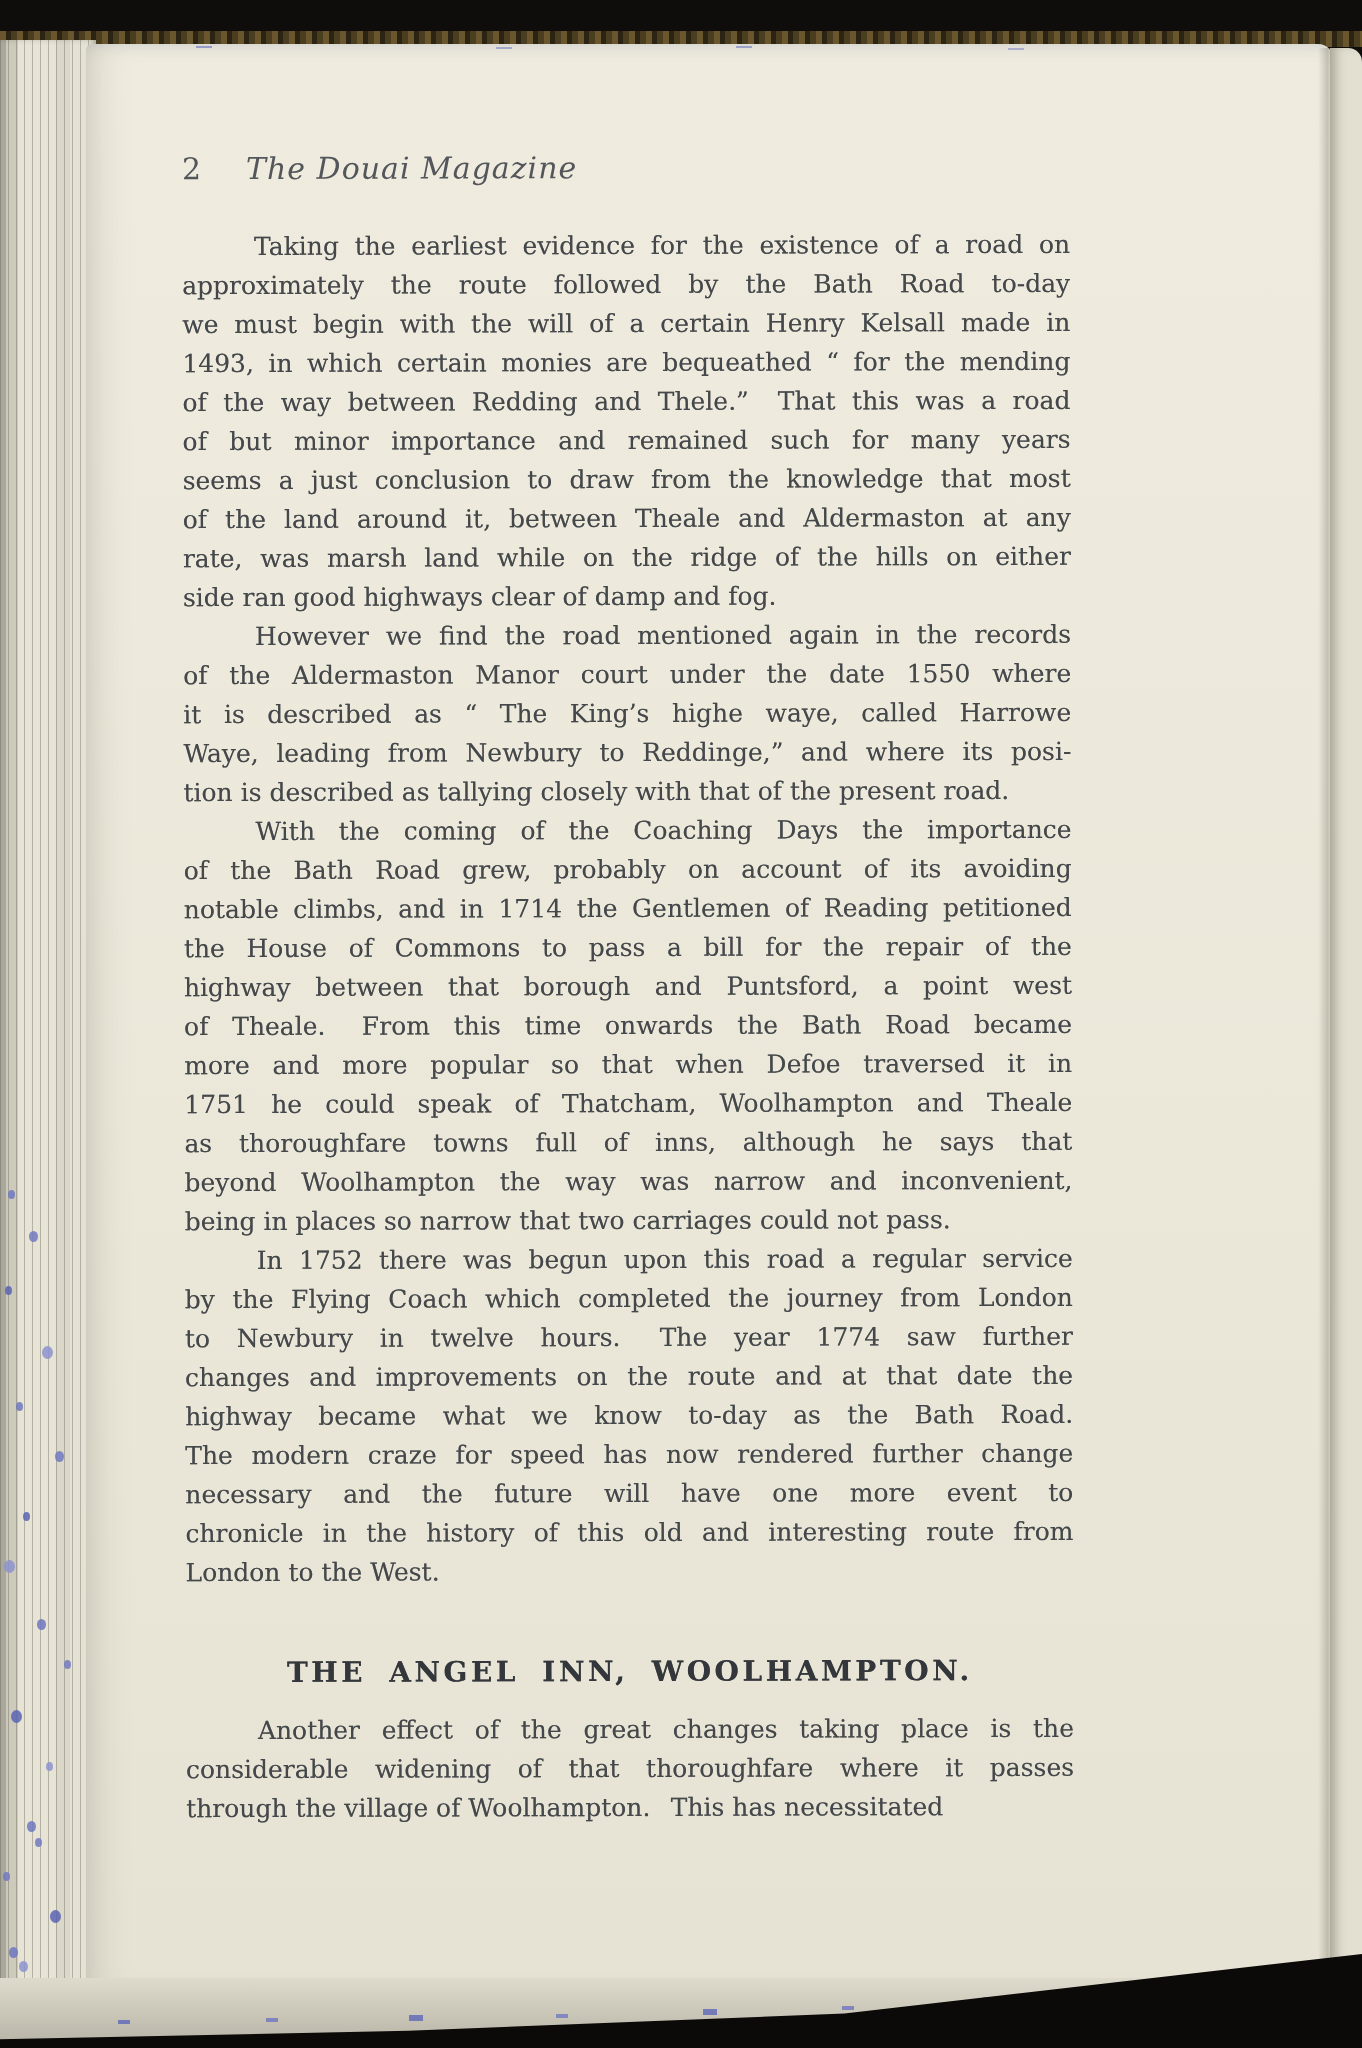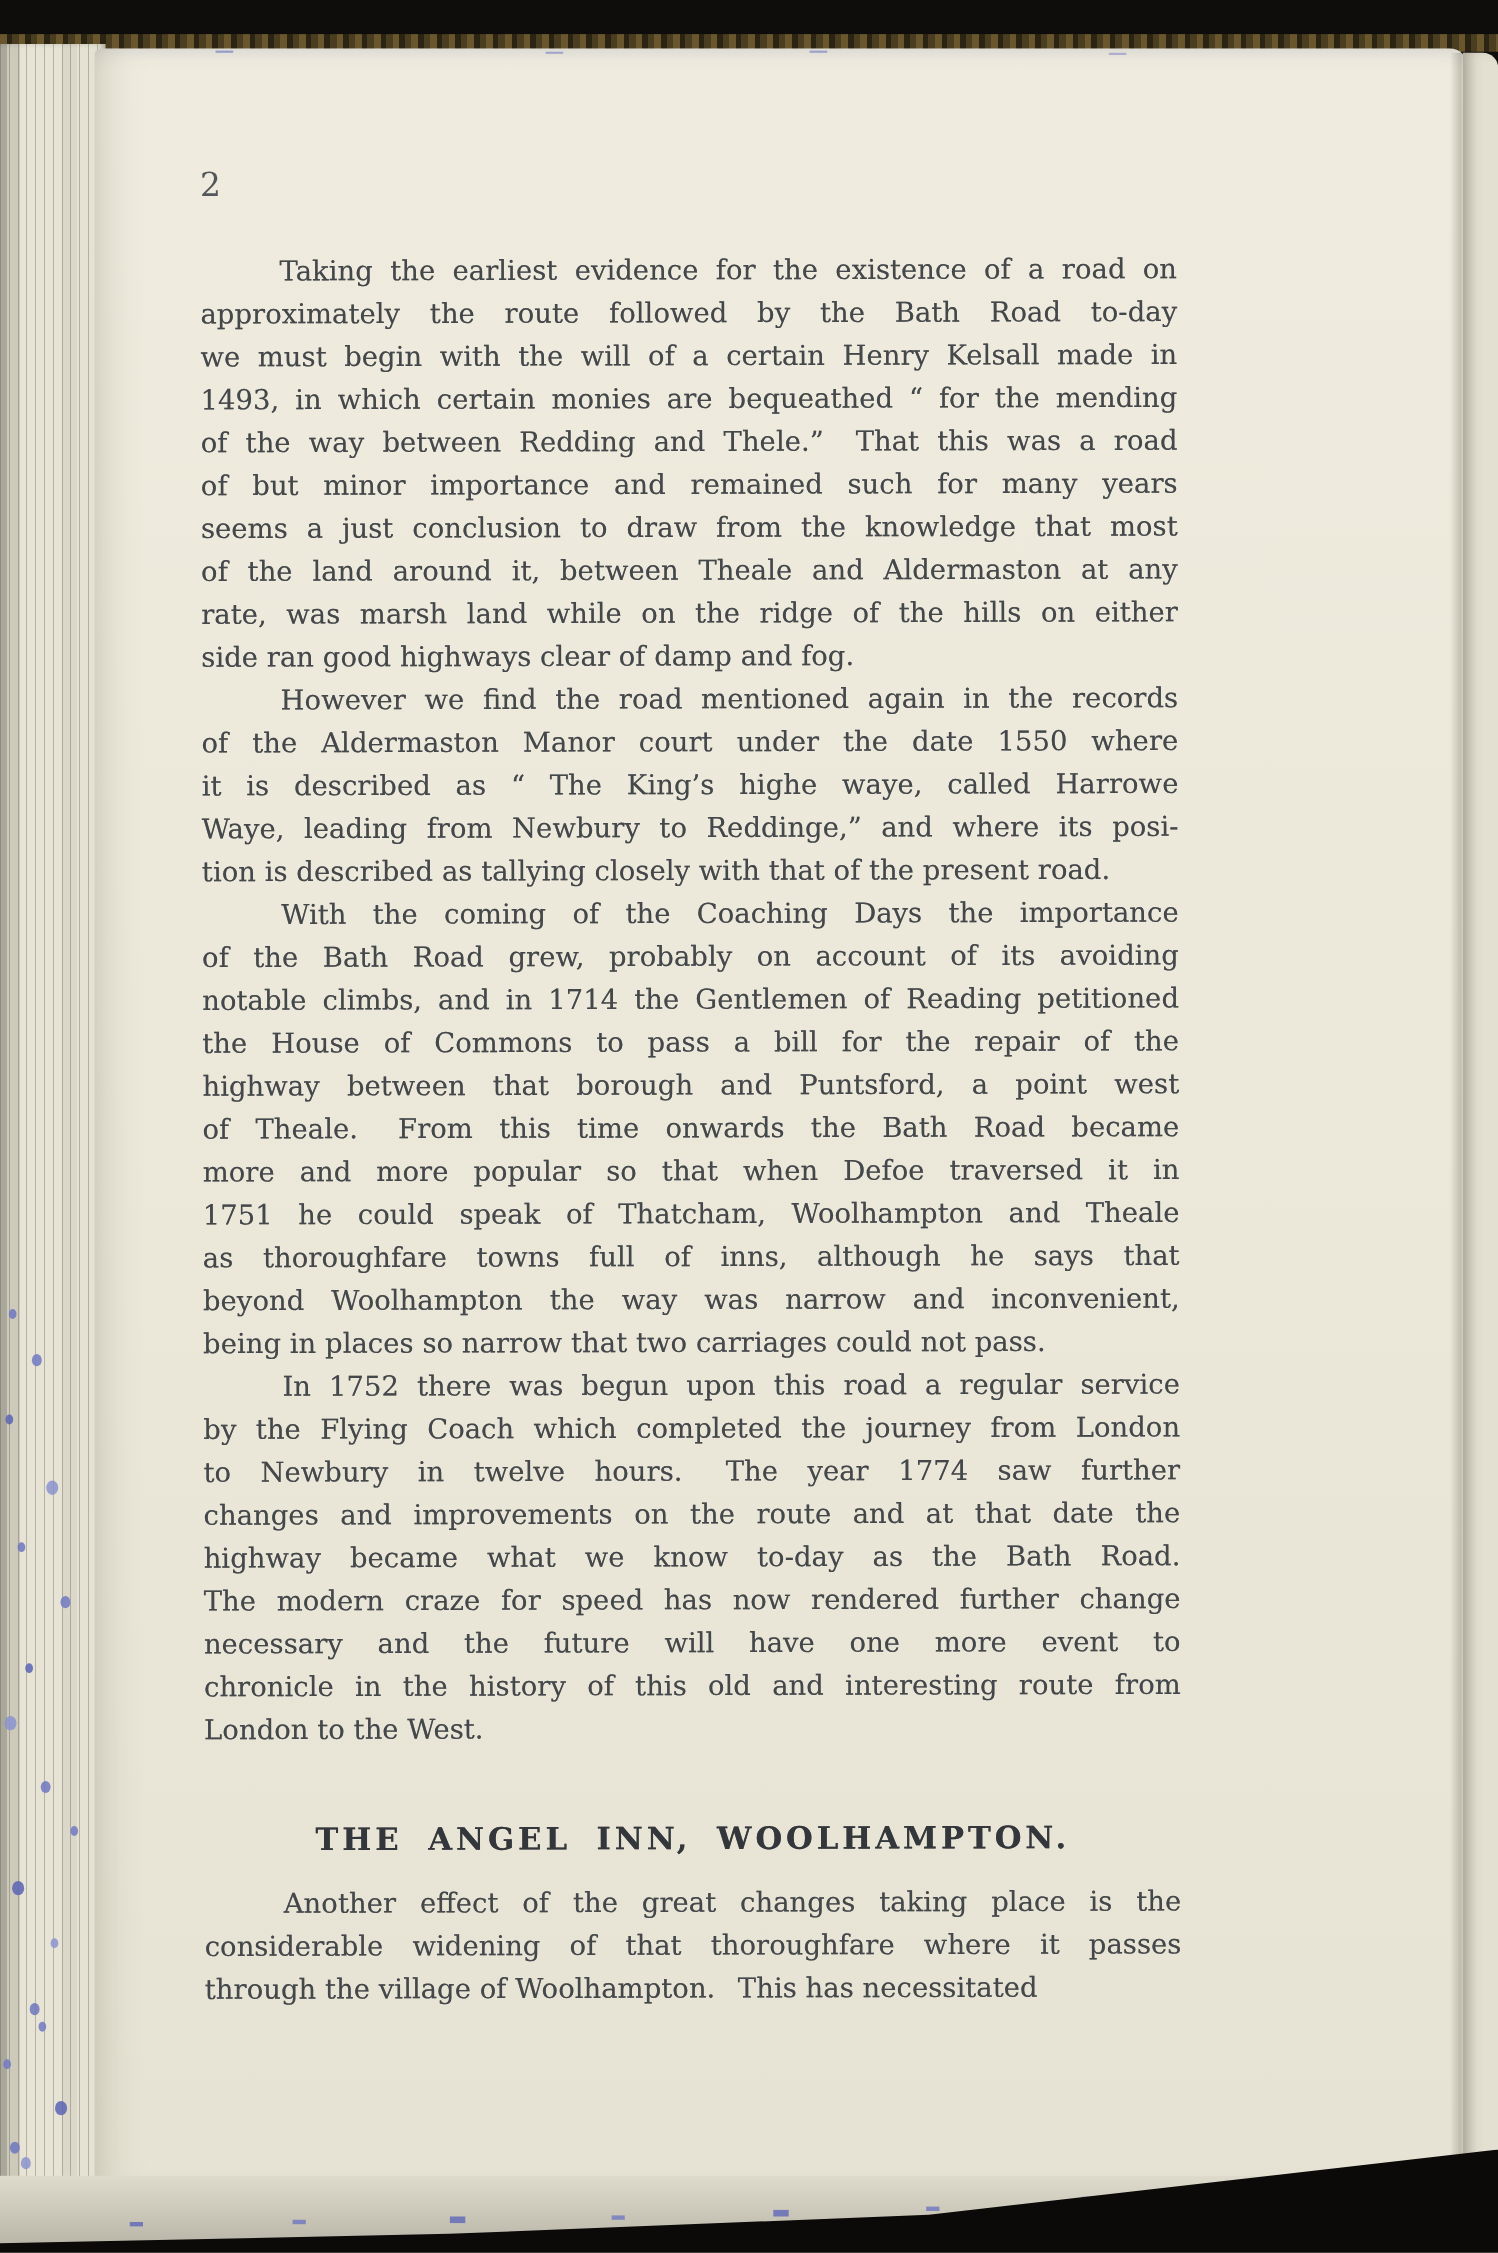--- a/index.html
+++ b/index.html
@@ -109,20 +109,21 @@
   <div class="crease"></div>
   <div class="gutter"></div>
   <div class="bottom-band"></div>
   <div class="bottom-speckles"></div>
   <div class="bottom-black"></div>
   <div class="top-speckles"></div>
 
   <div class="content">
     <div class="page-header">
       <span class="page-num">2</span>
+      <span class="journal-title">The Douai Magazine</span>
     </div>
 
     <div class="body-text">
       <div class="para">
           <div class="line just first">Taking the earliest evidence for the existence of a road on</div>
           <div class="line just">approximately the route followed by the Bath Road to-day</div>
           <div class="line just">we must begin with the will of a certain Henry Kelsall made in</div>
           <div class="line just">1493, in which certain monies are bequeathed “ for the mending</div>
           <div class="line just">of the way between Redding and Thele.”  That this was a road</div>
           <div class="line just">of but minor importance and remained such for many years</div>

